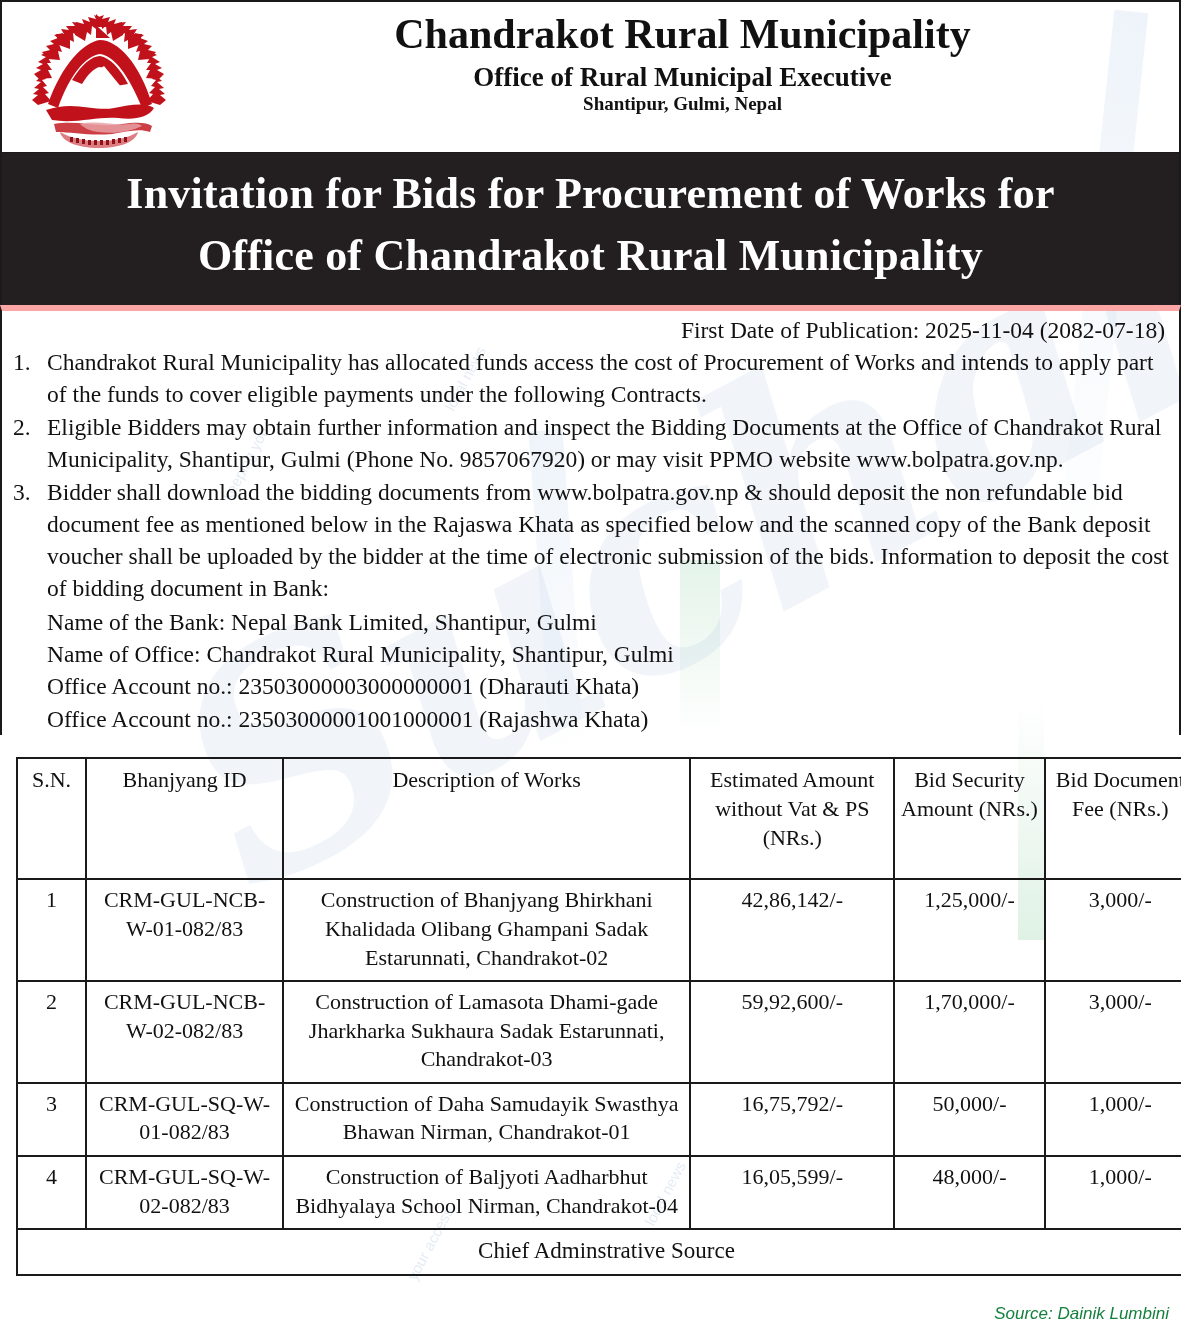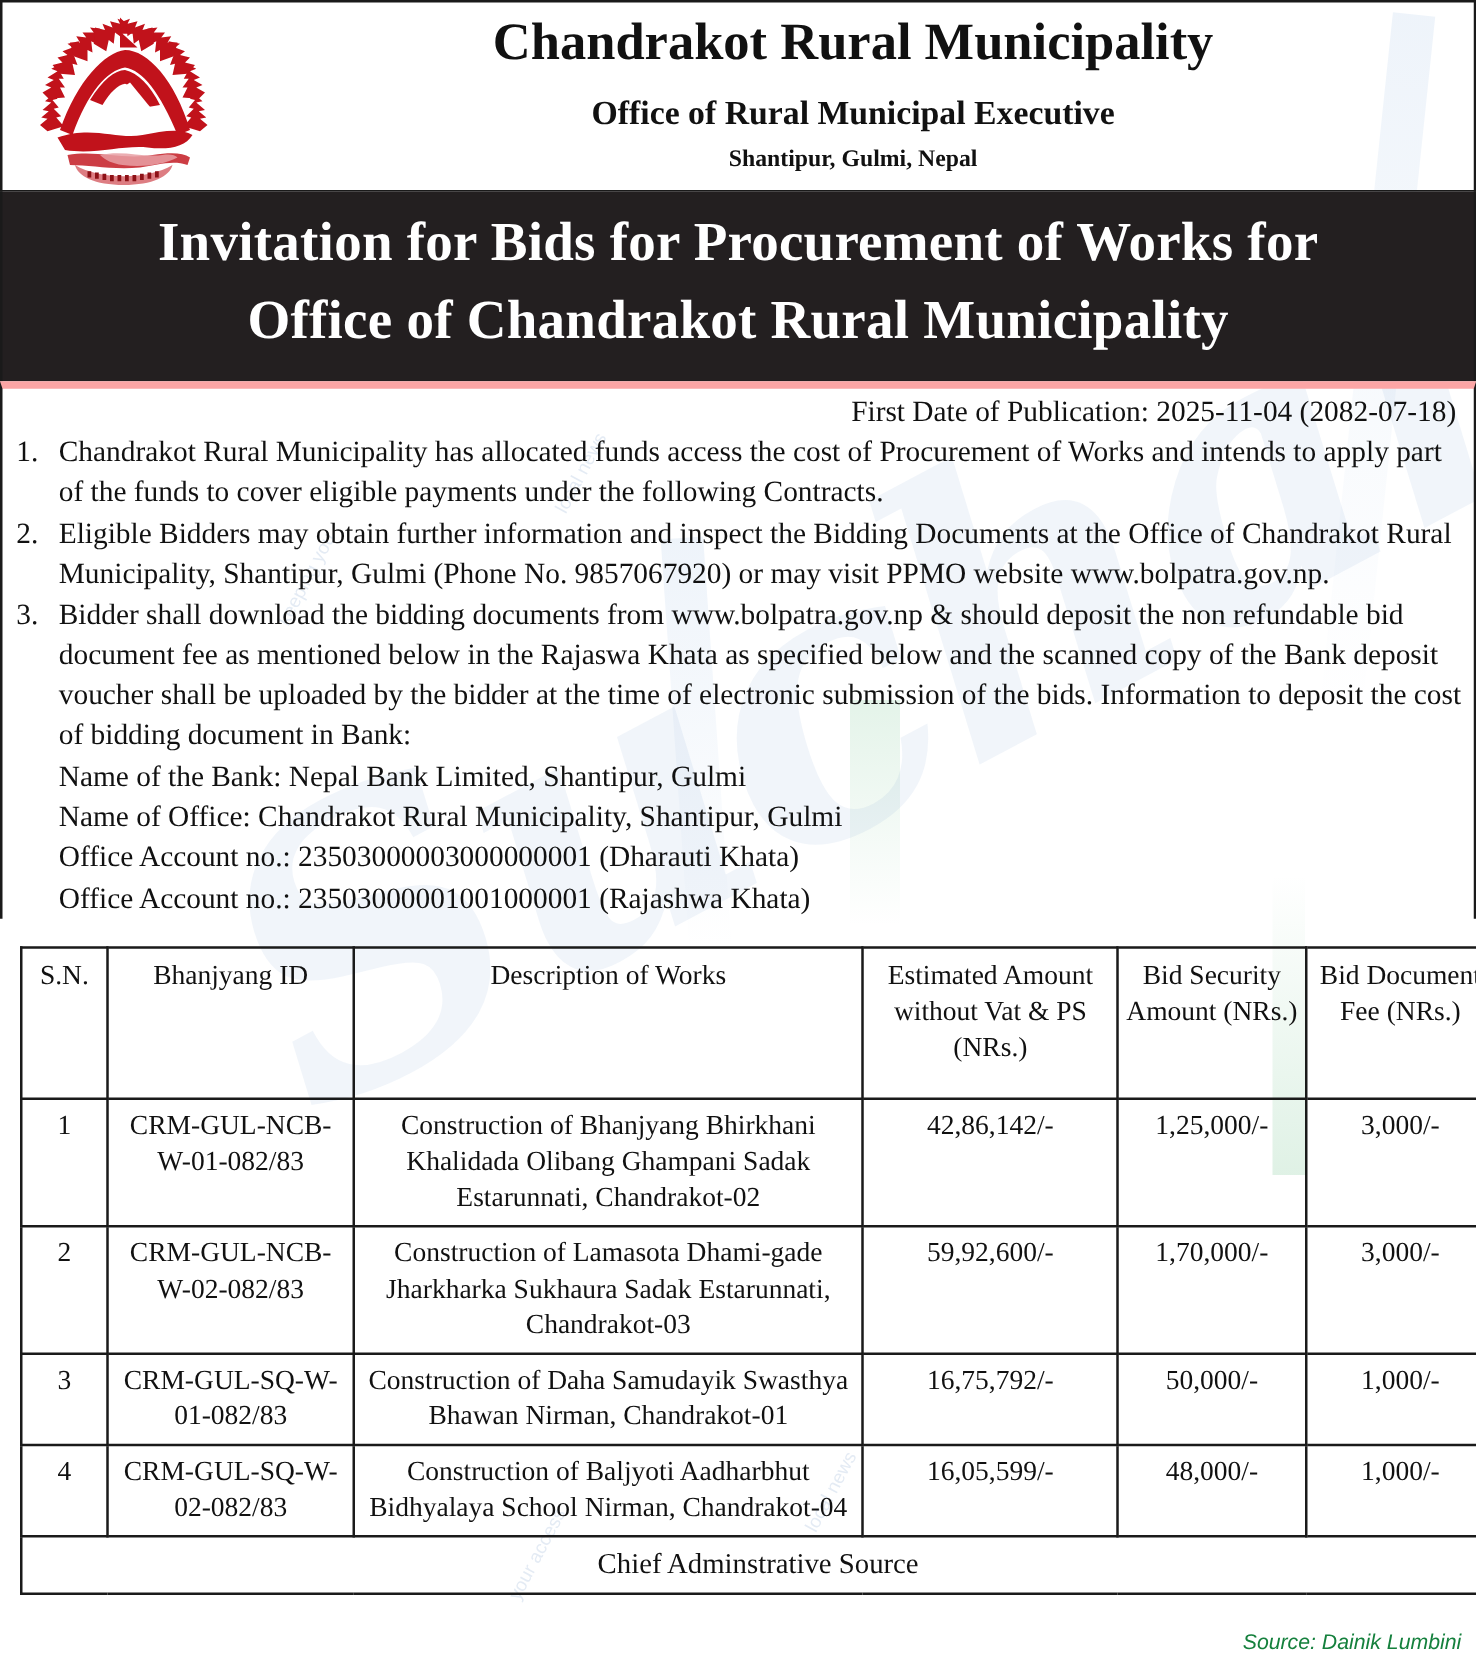--- a/index.html
+++ b/index.html
@@ -103,26 +103,25 @@
     font-size: 42px;
     font-weight: 700;
     line-height: 1.08;
     letter-spacing: 0px;
     margin-top: 10px;
   }
   .org-sub {
     font-size: 27px;
     font-weight: 700;
     line-height: 1.15;
-    margin-top: 18px;
+    margin-top: 5px;
   }
   .org-addr {
     font-size: 19px;
     font-weight: 700;
-    margin-top: 11px;
   }
 
   
   .banner {
     background: #231f20;
     border-left: 2px solid #1a1a1a;
     border-right: 2px solid #1a1a1a;
     color: #ffffff;
     text-align: center;
     padding: 14px 34px 18px 34px;

